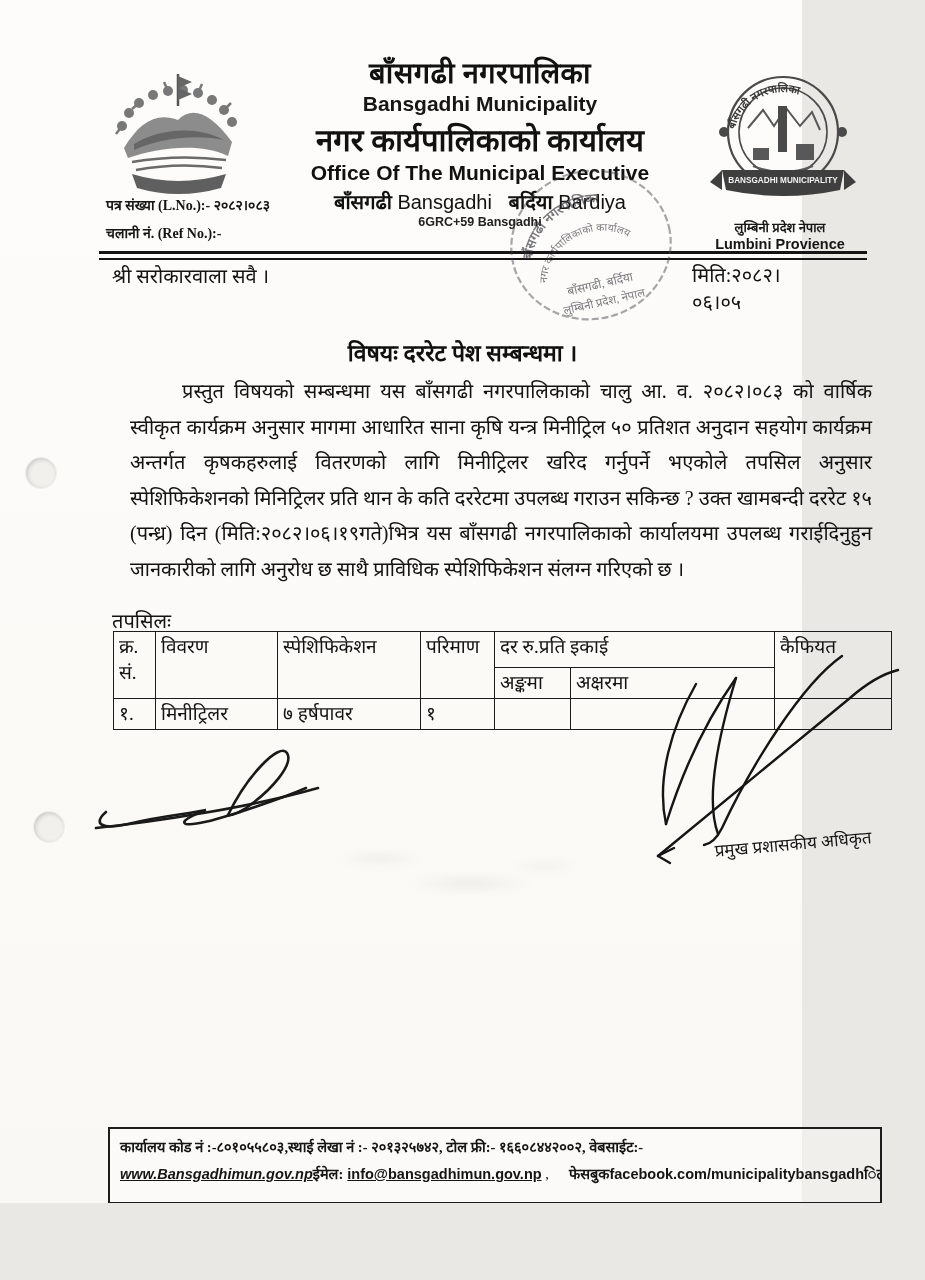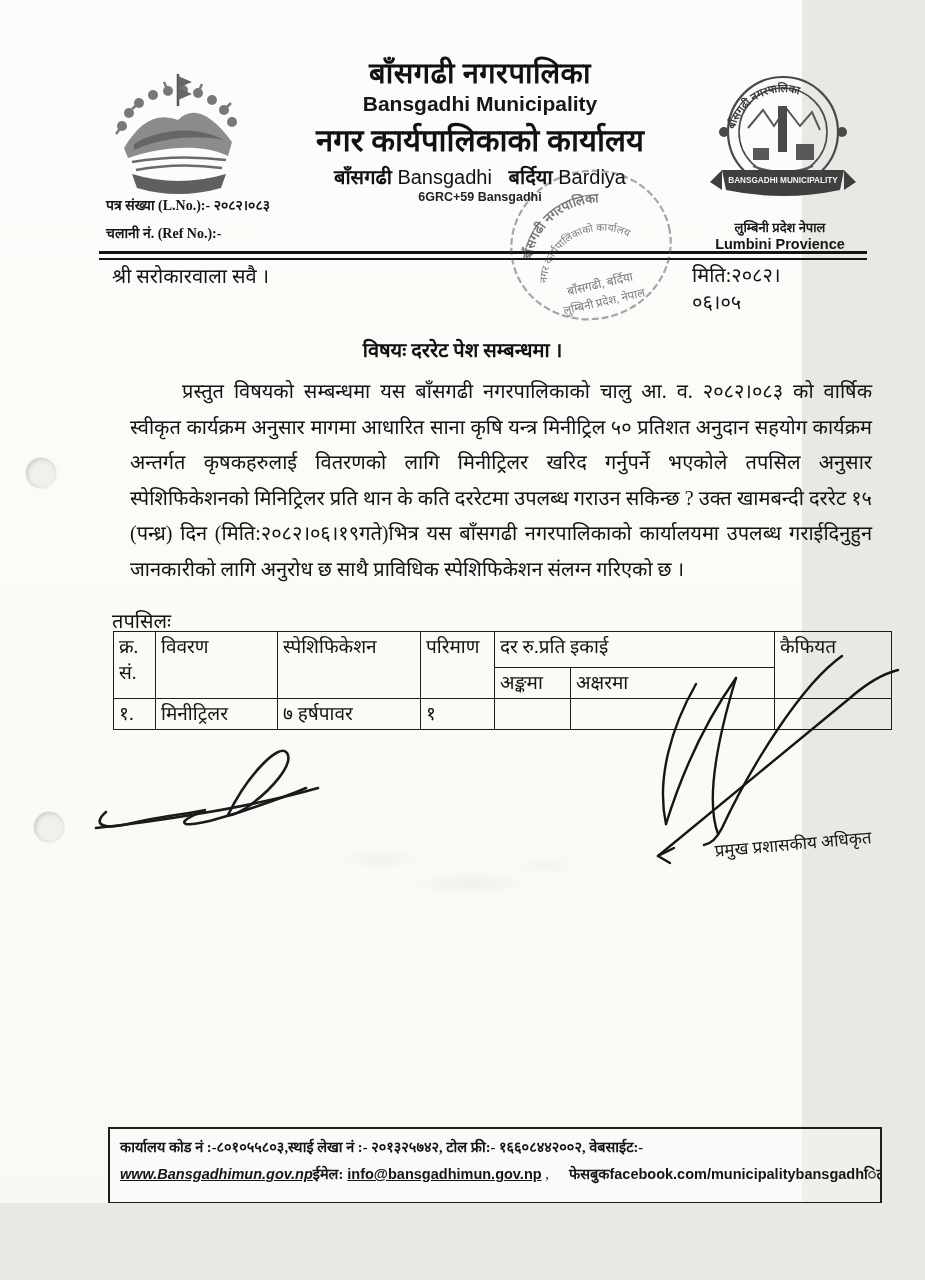--- a/index.html
+++ b/index.html
@@ -24,21 +24,21 @@
   .prov-en{font-size:14.5px;font-weight:600;color:#161616;}
   
   .rule{left:99px;top:251px;width:768px;height:4px;
         border-top:3px solid #141414;border-bottom:2px solid #141414;}
   
   .addressee{left:112px;top:262px;font-size:20px;color:#131313;}
   .date{left:692px;top:261px;font-size:20px;color:#131313;}
   
   .stamp{left:505px;top:165px;width:172px;height:160px;transform:rotate(-13deg);opacity:.82;}
   
-  .subject{left:0;top:336px;width:925px;text-align:center;font-size:20px;font-weight:bold;color:#101010;}
+  .subject{left:0;top:336px;width:925px;text-align:center;font-size:23px;font-weight:bold;color:#101010;}
   .body-par{left:100px;top:374px;width:742px;font-size:20px;line-height:35.6px;
             text-align:justify;text-indent:52px;color:#121212;margin-left:30px;}
   .tapasil{left:112px;top:607px;font-size:20px;color:#121212;}
   
   table.rate{position:absolute;left:113px;top:631px;width:778px;border-collapse:collapse;
              font-size:19px;color:#121212;table-layout:fixed;}
   table.rate td{border:1.6px solid #1c1c1c;padding:2px 5px;vertical-align:top;line-height:26px;}
   table.rate .r1{height:36px;} table.rate .r2{height:30px;} table.rate .r3{height:30px;}
   
   .sig{pointer-events:none;}
@@ -101,20 +101,21 @@
       <path d="M38,110 Q80,102 124,108"></path>
     </g>
 
     <path d="M34,114 Q80,128 128,114 L123,128 Q80,140 39,128 Z" fill="#5f5f5f"></path>
   </svg>
 
   <div class="abs hdr-center">
     <div class="org-np np">बाँसगढी नगरपालिका</div>
     <div class="org-en">Bansgadhi Municipality</div>
     <div class="office-np np">नगर कार्यपालिकाको कार्यालय</div>
+    <div class="office-en">Office Of The Municipal Executive</div>
     <div class="place-line">
       <span class="b np">बाँसगढी</span>
       <span>Bansgadhi</span>&nbsp;&nbsp;
       <span class="b np">बर्दिया</span>
       <span>Bardiya</span>
     </div>
     <div class="plus-code">6GRC+59  Bansgadhi</div>
   </div>
 
   <div class="abs refs np">

